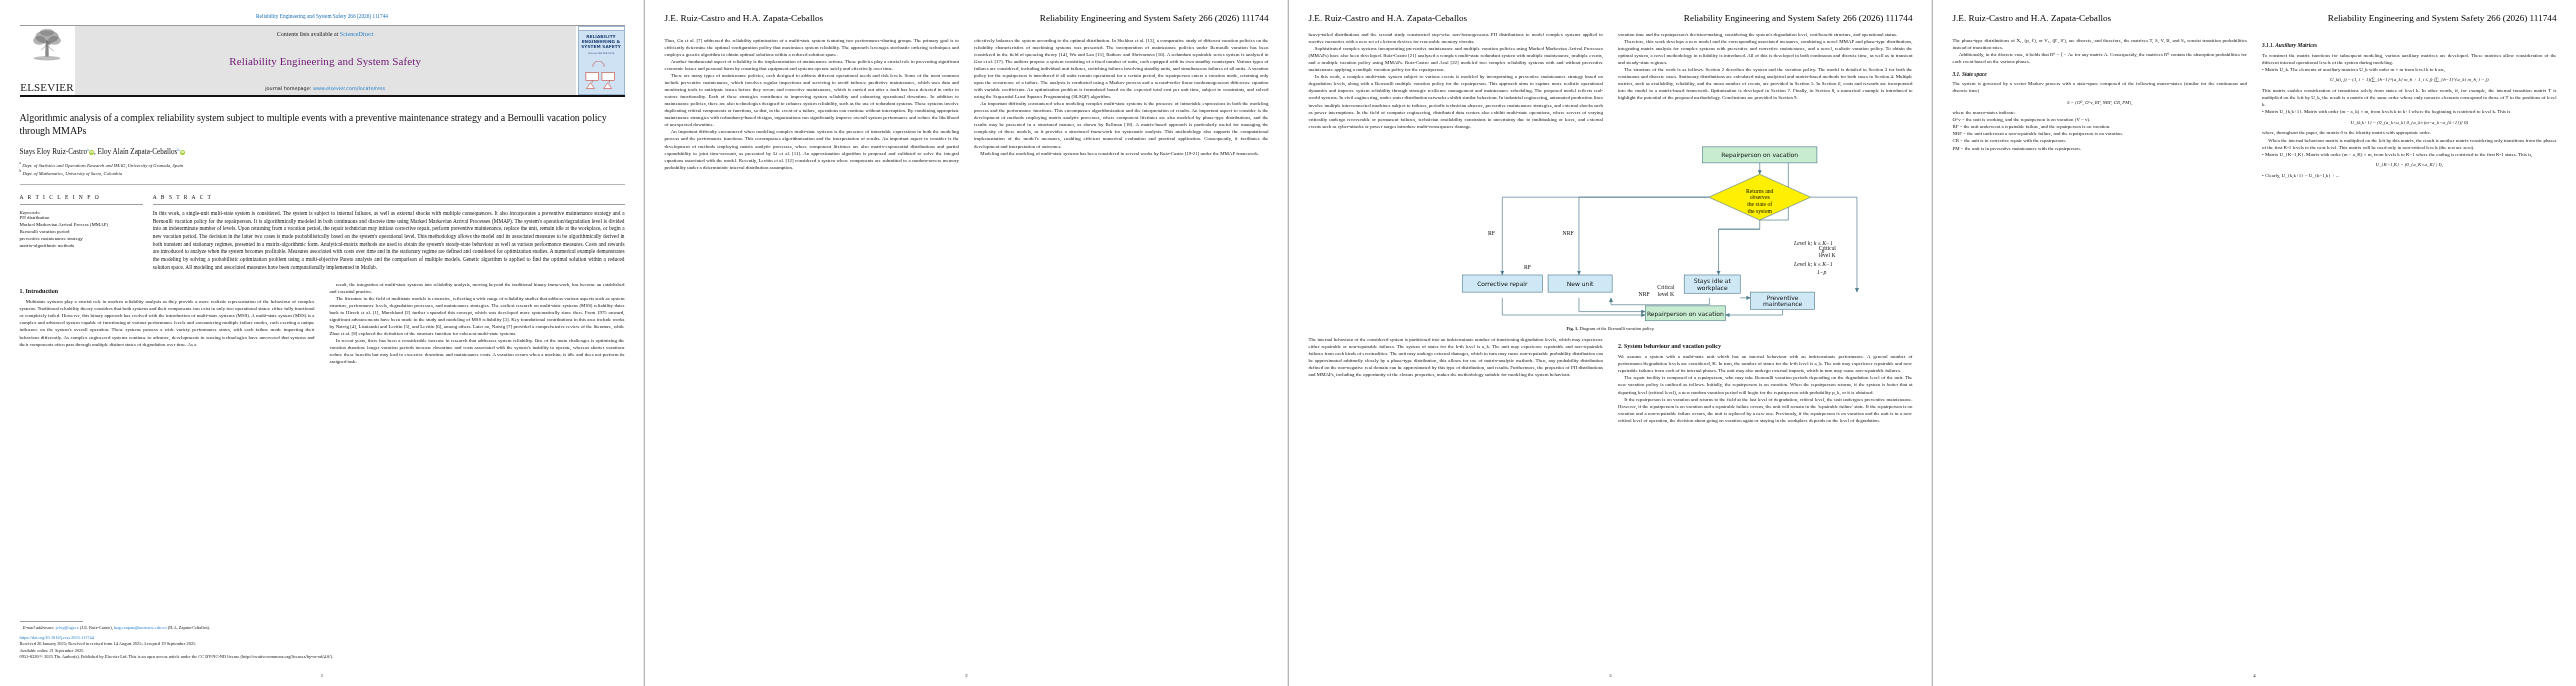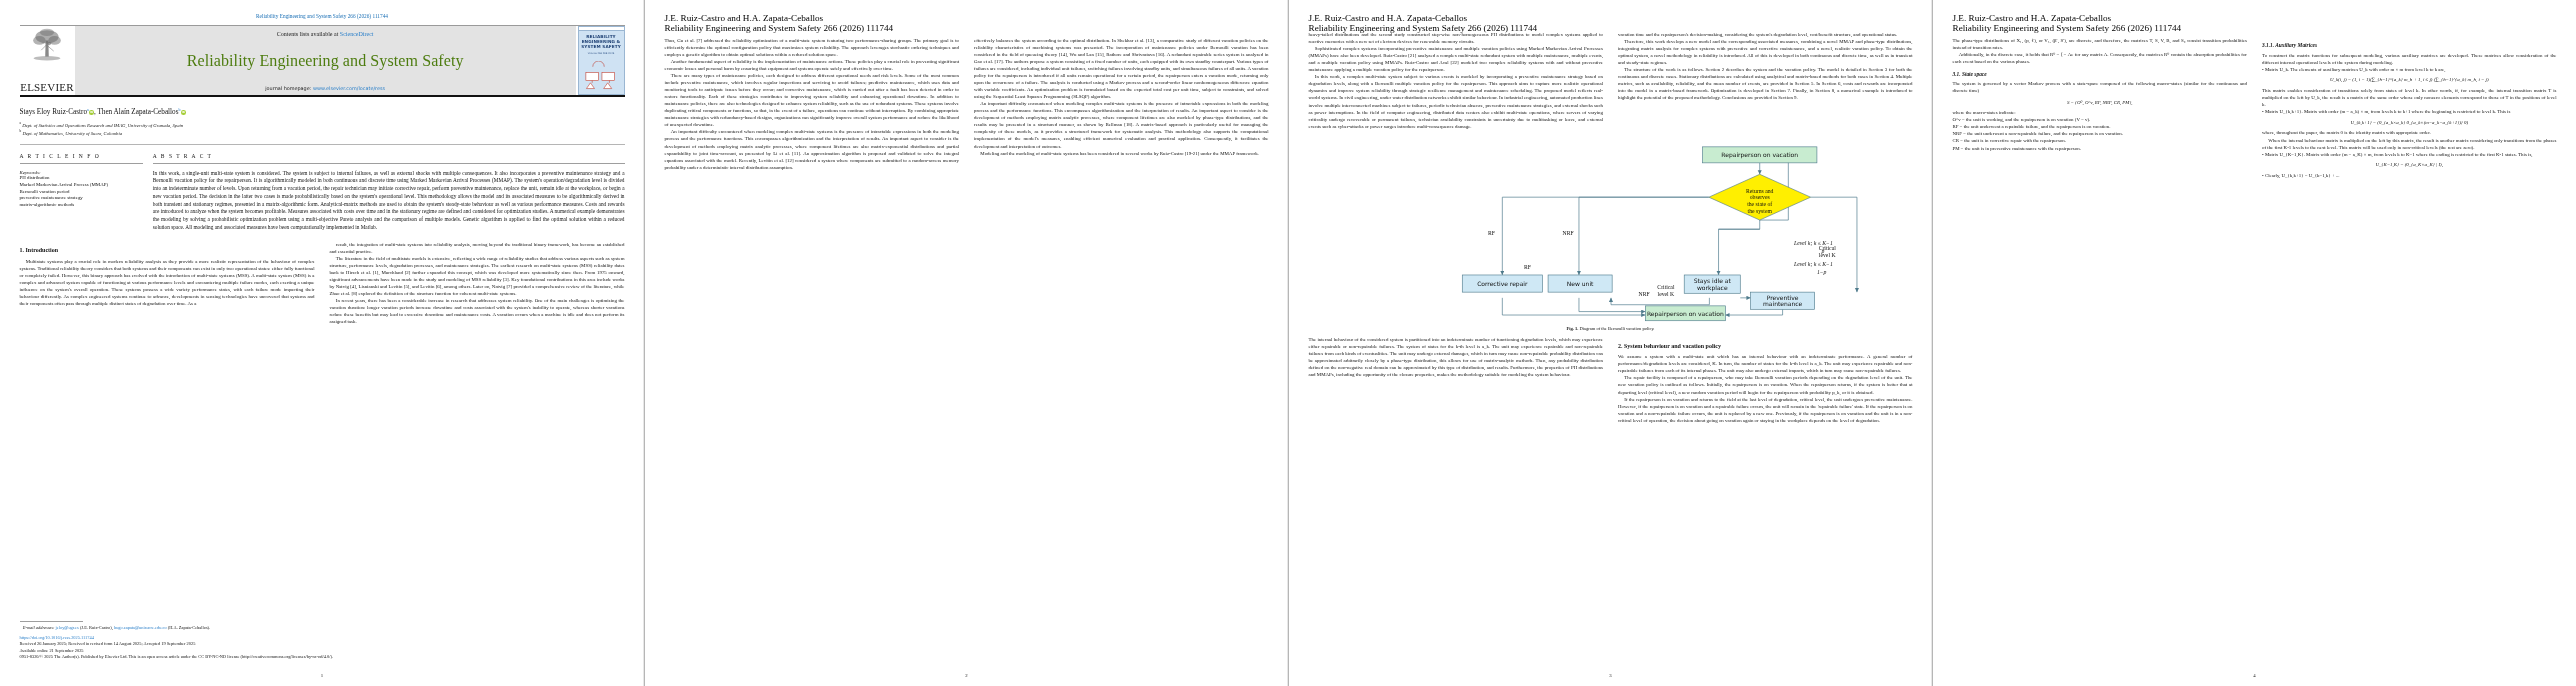--- a/index.html
+++ b/index.html
@@ -34,21 +34,20 @@
     display: flex;
     align-items: flex-start;
   }
   .runhead.center { justify-content: center; }
   .runhead-row {
     display: flex;
     justify-content: space-between;
     align-items: flex-start;
     width: 100%;
     height: 10.3px;
-    flex-direction: column;
   }
 
   
   .masthead {
     border-top: 0.7px solid #9a9a9a;
     margin-top: 3.4px;
     display: flex;
     align-items: stretch;
     height: 70px;
   }
@@ -81,22 +80,22 @@
     justify-content: space-between;
     padding: 5.2px 0 4.6px 0;
     position: relative;
   }
   .mast-contents {
     font-size: 6px;
     color: #1b1b1b;
   }
   .mast-contents a { color: #2a7fc9; text-decoration: none; }
   .mast-title {
-    font-size: 16px;
-    color: #4d7c0f;
+    font-size: 11px;
+    color: #701a75;
     letter-spacing: 0.1px;
   }
   .mast-home {
     font-family: "DejaVu Sans", sans-serif;
     font-size: 4.9px;
     color: #1b1b1b;
   }
   .mast-home a { color: #2a7fc9; text-decoration: none; }
   .cover-thumb {
     width: 47px;
@@ -310,24 +309,25 @@
             <rect x="40" y="20" width="22" height="14" fill="#fff"></rect>
             <path d="M20 38 L27 48 L13 48 Z" fill="#fff"></path>
             <path d="M50 38 L57 48 L43 48 Z" fill="#fff"></path>
             <path d="M23 34 L23 38 M53 34 L53 38"></path>
           </g>
         </svg>
       </div>
     </div>
     <div class="blackbar"></div>
 
+    <div class="title">Algorithmic analysis of a complex reliability system subject to multiple events with a preventive maintenance strategy and a Bernoulli vacation policy through MMAPs</div>
 
     <div class="authors">
       <span>Stays Eloy Ruiz-Castro</span><sup>a</sup><span class="orcid"></span>,
-      <span>Then Alaín Zapata-Ceballos</span><sup>b</sup><span class="orcid"></span>
+      <span>Eloy Alaín Zapata-Ceballos</span><sup>b</sup><span class="orcid"></span>
     </div>
 
     <div class="affil">
       <div><sup>a</sup> <span>Dept. of Statistics and Operations Research and IMAG, University of Granada, Spain</span></div>
       <div><sup>b</sup> <span>Dept. of Mathematics, University of Sucre, Colombia</span></div>
     </div>
 
     <div class="rule-thin"></div>
 
     <div class="info-abs">

